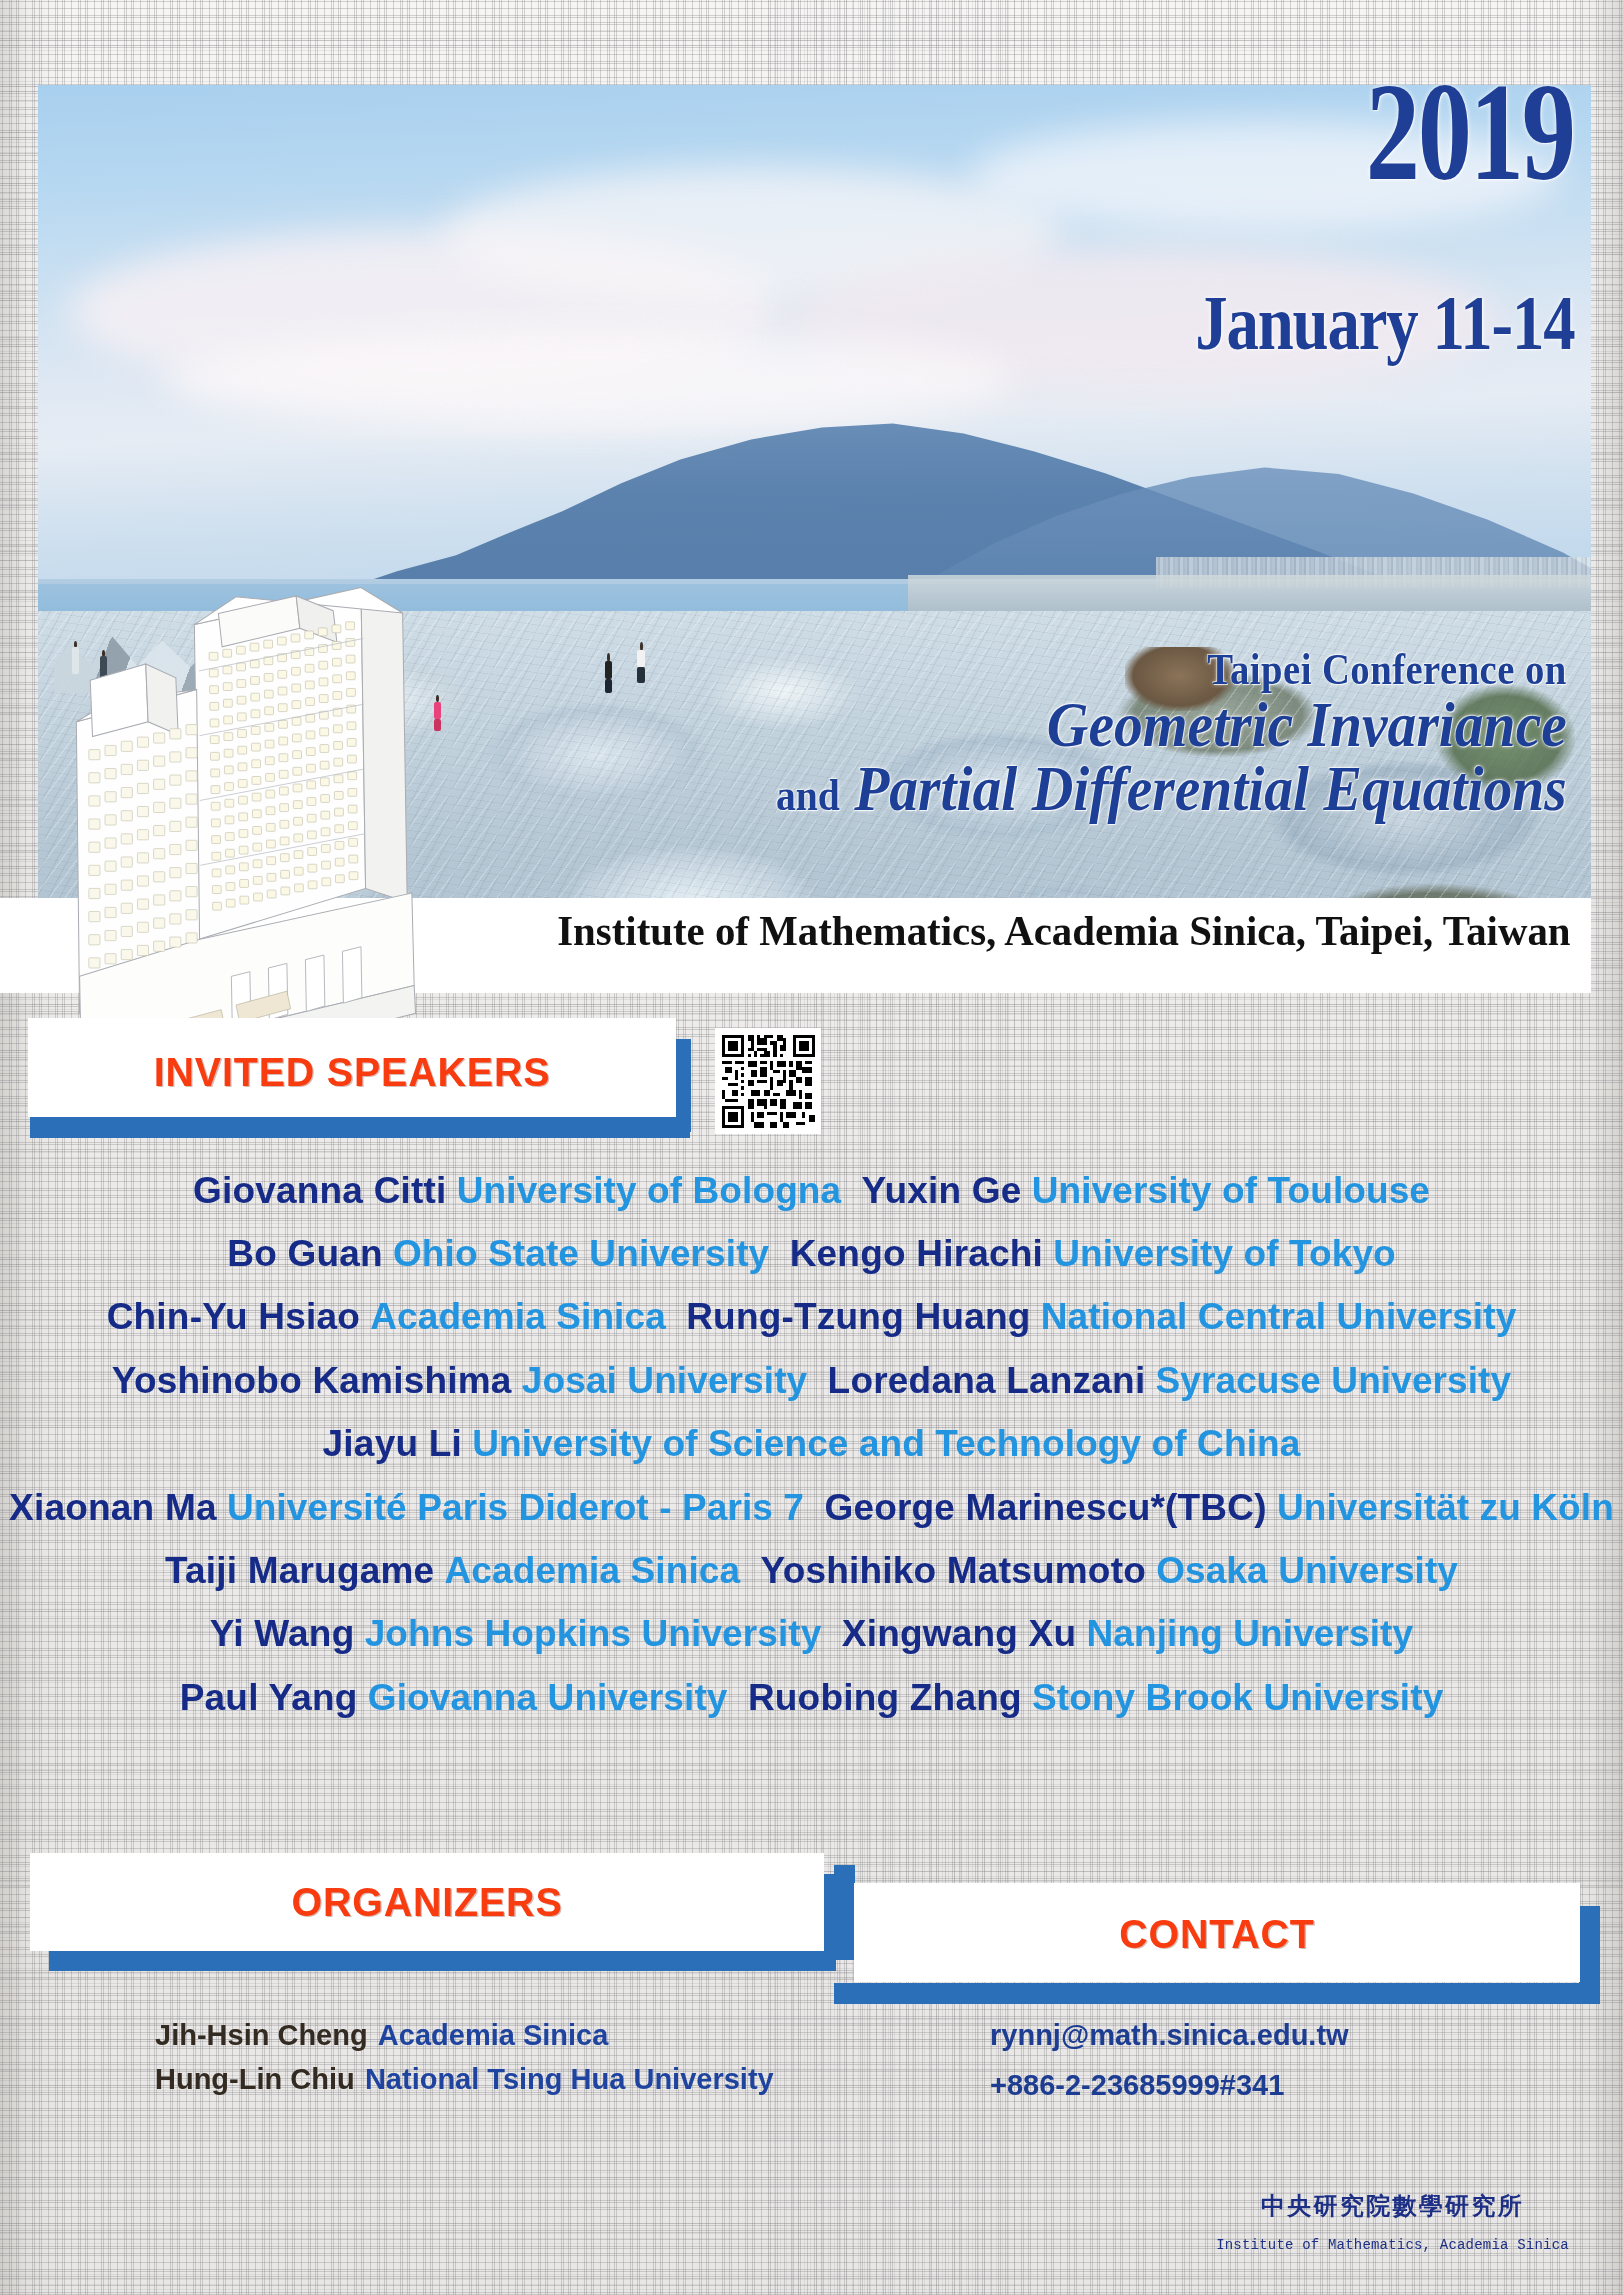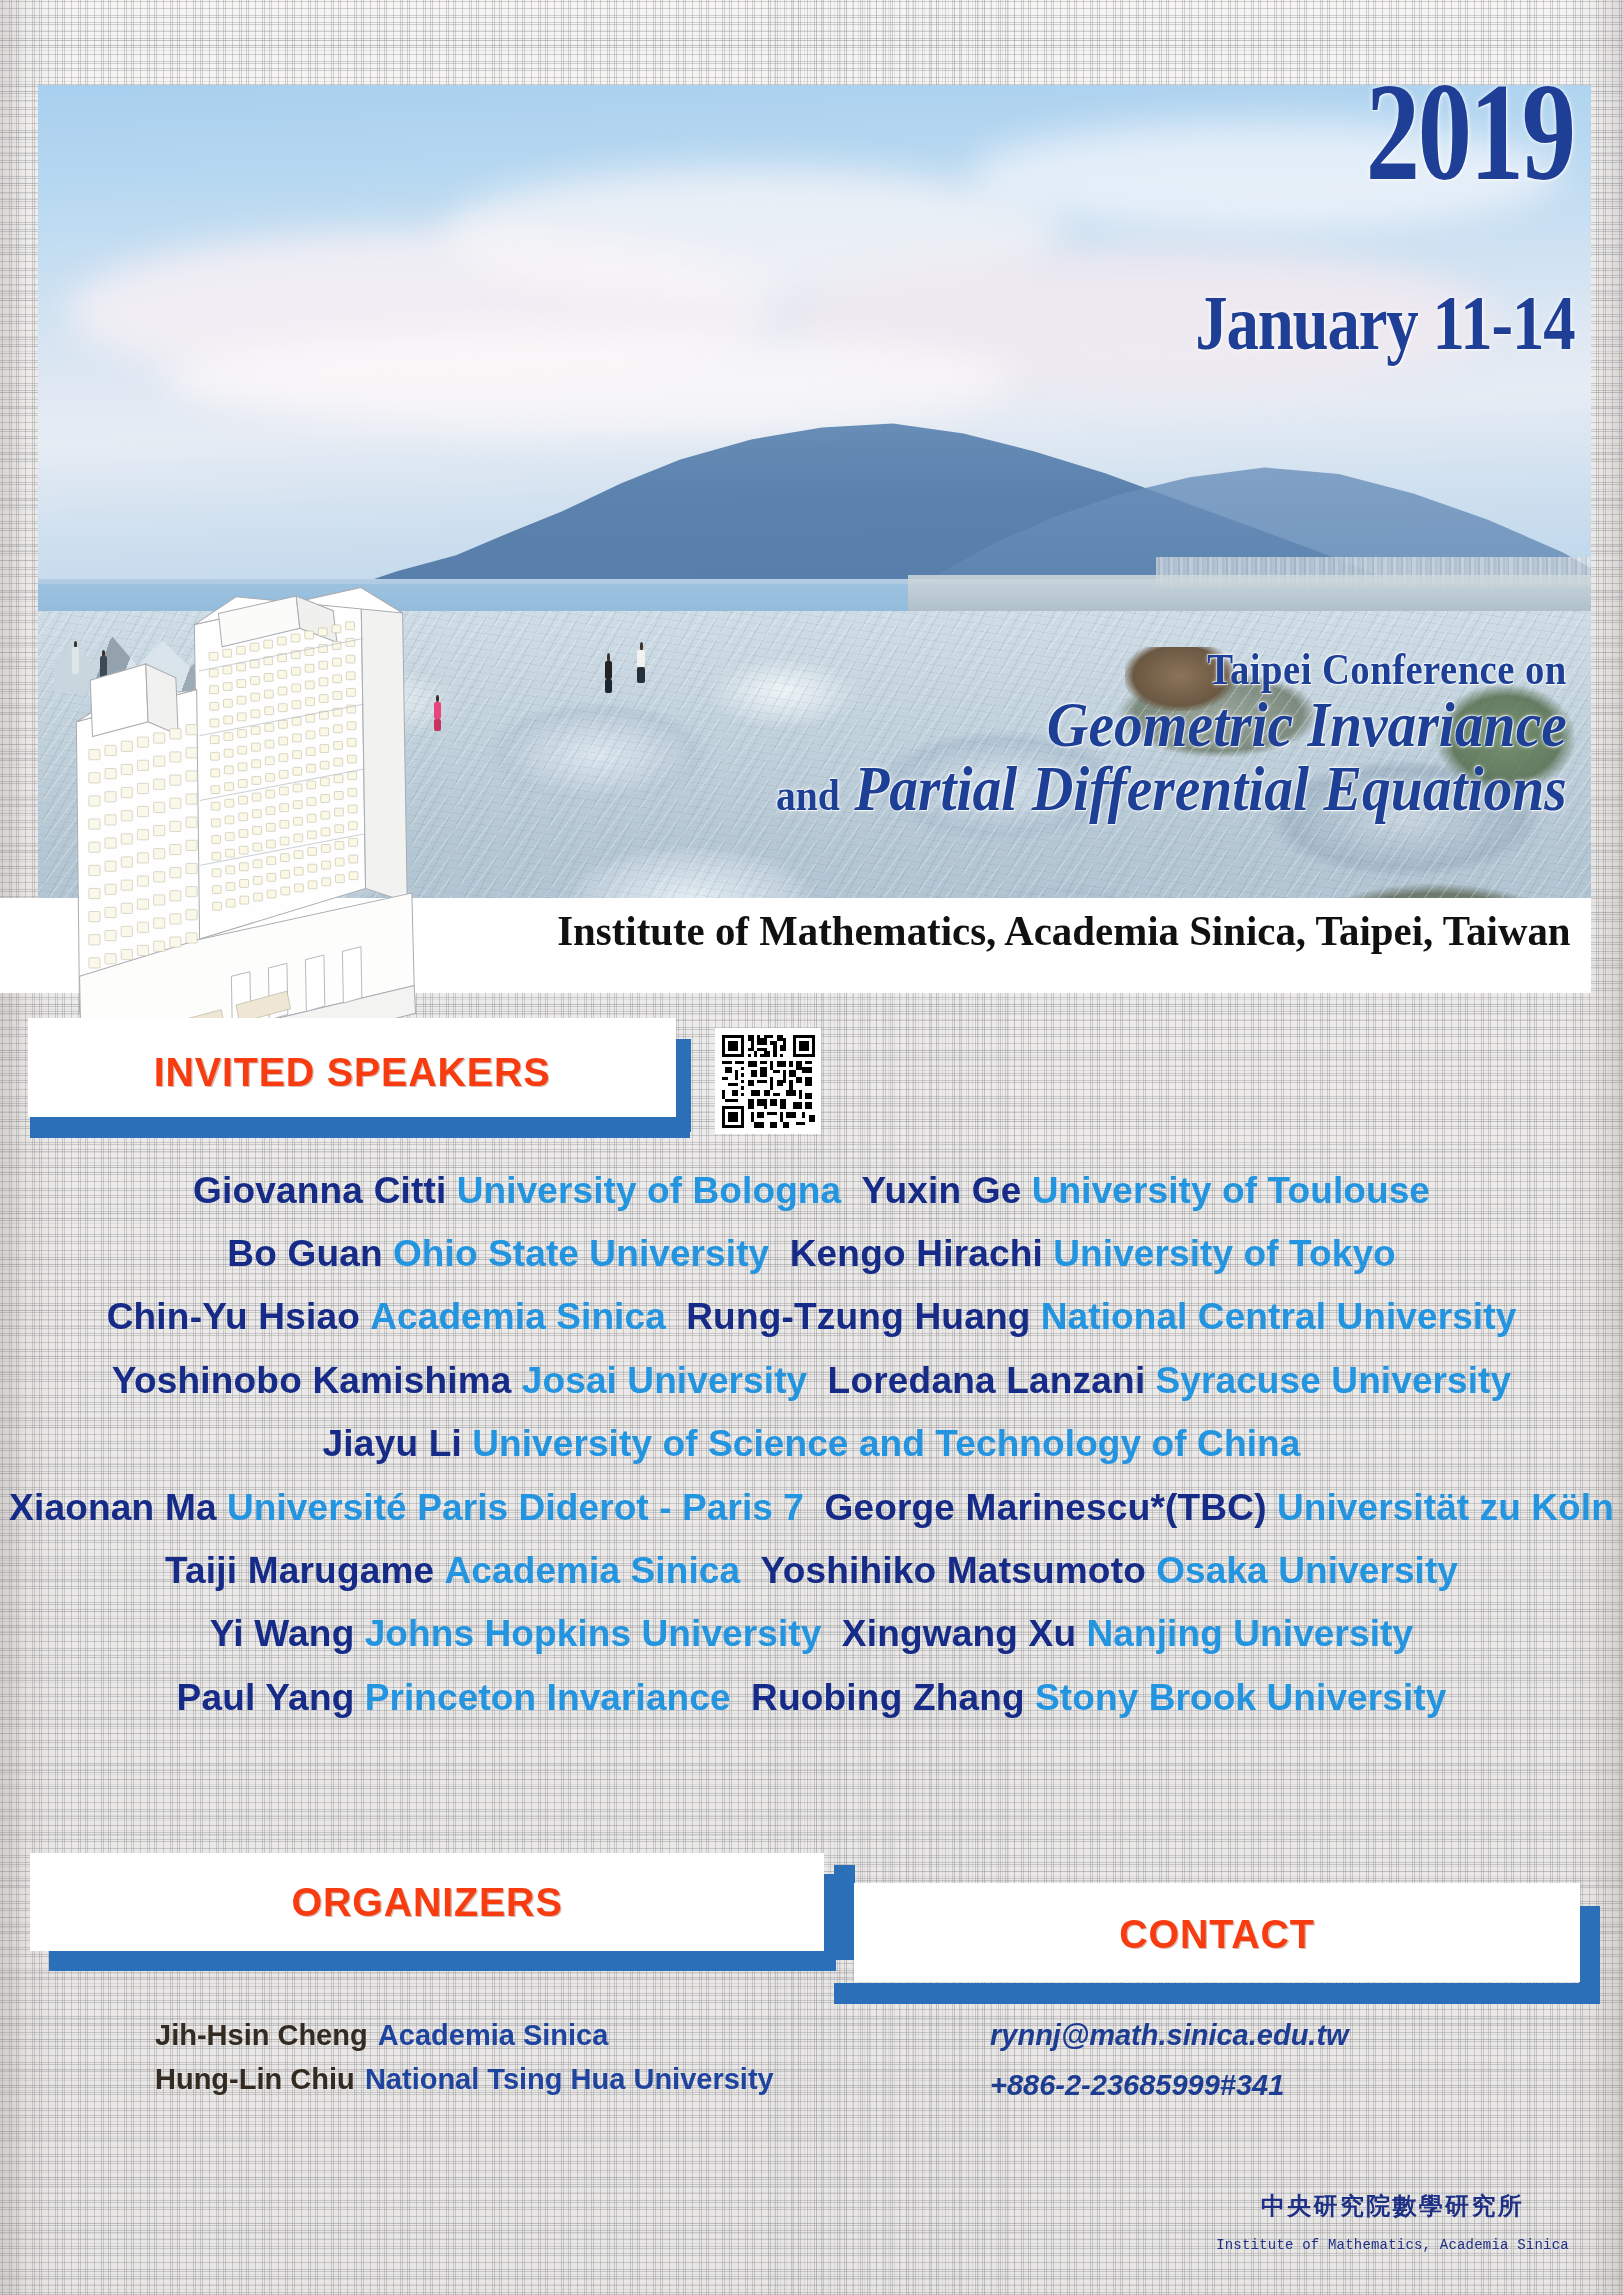--- a/index.html
+++ b/index.html
@@ -209,21 +209,21 @@
   .sp{display:inline-block;width:10.2px;}
 
   
   .org-list{position:absolute;left:155px;top:2013px;font-family:"Liberation Sans",sans-serif;font-weight:bold;font-size:29px;line-height:44px;white-space:nowrap;}
   .org-nm{color:#332a22;}
   .org-af{color:#1f44a0;}
 
   .contact-list{position:absolute;left:990px;top:2010px;font-family:"Liberation Sans",sans-serif;font-weight:bold;font-size:29px;line-height:50px;white-space:nowrap;}
   .ct-nm{color:#332a22;}
   .ct-af{color:#2394df;}
-  .ct-line{color:#1d3d92;font-style:italic;}
+  .ct-line{color:#1d3d92;}
 
   
   .footer-logo{position:absolute;left:1203px;top:2193px;width:379px;text-align:center;color:#1d2f84;}
   .fl-cn{font-family:"Liberation Serif",serif;font-weight:bold;font-size:24px;letter-spacing:2.3px;line-height:1.15;}
   .fl-en{font-family:Liberation Mono, monospace;font-size:14px;letter-spacing:0.2px;line-height:1.3;margin-top:15px;}
 </style>
 </head>
 <body>
 
 <div class="paper"></div>
@@ -700,21 +700,21 @@
 
 <div class="speakers" id="speakers-list">
     <div class="spk-row"><span class="nm">Giovanna  Citti</span><span class="sp"></span><span class="af">University of Bologna</span><span class="sp"></span><span class="sp"></span><span class="nm">Yuxin  Ge</span><span class="sp"></span><span class="af">University of Toulouse</span></div>
     <div class="spk-row"><span class="nm">Bo  Guan</span><span class="sp"></span><span class="af">Ohio State University</span><span class="sp"></span><span class="sp"></span><span class="nm">Kengo  Hirachi</span><span class="sp"></span><span class="af">University of Tokyo</span></div>
     <div class="spk-row"><span class="nm">Chin-Yu  Hsiao</span><span class="sp"></span><span class="af">Academia Sinica</span><span class="sp"></span><span class="sp"></span><span class="nm">Rung-Tzung  Huang</span><span class="sp"></span><span class="af">National Central University</span></div>
     <div class="spk-row"><span class="nm">Yoshinobo  Kamishima</span><span class="sp"></span><span class="af">Josai University</span><span class="sp"></span><span class="sp"></span><span class="nm">Loredana  Lanzani</span><span class="sp"></span><span class="af">Syracuse University</span></div>
     <div class="spk-row"><span class="nm">Jiayu  Li</span><span class="sp"></span><span class="af">University of Science and Technology of China</span></div>
     <div class="spk-row"><span class="nm">Xiaonan  Ma</span><span class="sp"></span><span class="af">Université Paris Diderot - Paris 7</span><span class="sp"></span><span class="sp"></span><span class="nm">George  Marinescu*(TBC)</span><span class="sp"></span><span class="af">Universität zu Köln</span></div>
     <div class="spk-row"><span class="nm">Taiji  Marugame</span><span class="sp"></span><span class="af">Academia Sinica</span><span class="sp"></span><span class="sp"></span><span class="nm">Yoshihiko  Matsumoto</span><span class="sp"></span><span class="af">Osaka University</span></div>
     <div class="spk-row"><span class="nm">Yi  Wang</span><span class="sp"></span><span class="af">Johns Hopkins University</span><span class="sp"></span><span class="sp"></span><span class="nm">Xingwang  Xu</span><span class="sp"></span><span class="af">Nanjing University</span></div>
-    <div class="spk-row"><span class="nm">Paul  Yang</span><span class="sp"></span><span class="af">Princeton Invariance</span><span class="sp"></span><span class="sp"></span><span class="nm">Ruobing  Zhang</span><span class="sp"></span><span class="af">Stony Brook University</span></div>
+    <div class="spk-row"><span class="nm">Paul  Yang</span><span class="sp"></span><span class="af">Giovanna University</span><span class="sp"></span><span class="sp"></span><span class="nm">Ruobing  Zhang</span><span class="sp"></span><span class="af">Stony Brook University</span></div>
   </div>
 
 <div class="hdr-box" id="hdr-org">
   <div class="hdr-bar bar-right"></div>
   <div class="hdr-bar bar-bottom"></div>
   <div class="hdr-white"></div>
   <div class="hdr-label">ORGANIZERS</div>
 </div>
 
 <div class="hdr-box" id="hdr-contact">

